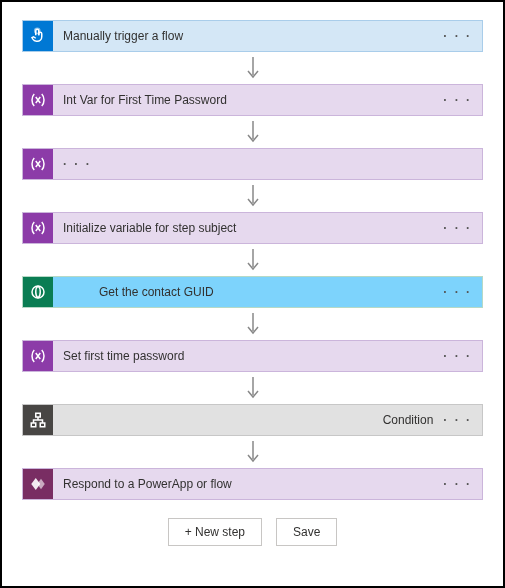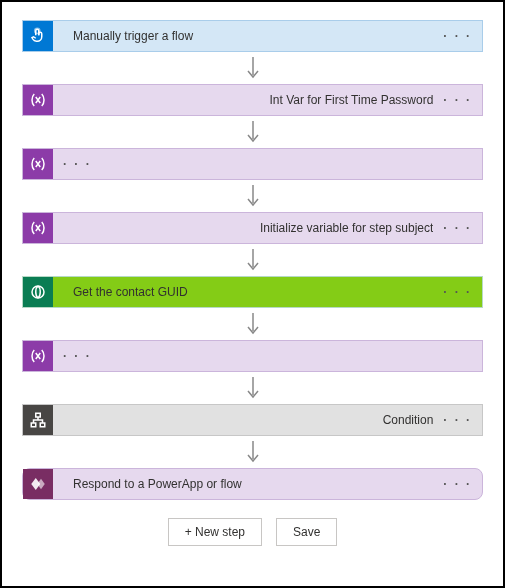--- a/index.html
+++ b/index.html
@@ -24,43 +24,43 @@
   .card .icon {
     width: 30px;
     height: 30px;
     display: flex;
     align-items: center;
     justify-content: center;
     flex-shrink: 0;
   }
   .card .label {
     flex: 1;
-    padding-left: 20px;
+    padding-left: 10px;
     font-size: 12px;
     white-space: nowrap;
     overflow: hidden;
   }
   .card .dots {
     padding: 0 10px;
     color: #555;
     letter-spacing: 2px;
     font-weight: bold;
     cursor: pointer;
   }
 
   
   .c-blue   { background: #d4e7f6; border-color: #a9cdea; }
   .c-blue .icon { background: #0078d4; }
-  .c-purple { background: #e6d9ee; border-color: #cbb5db; text-align: right; }
+  .c-purple { background: #e6d9ee; border-color: #cbb5db; }
   .c-purple .icon { background: #8c3ba8; }
-  .c-green  { background: #84cc16; border-color: #b6d9c6; }
+  .c-green  { background: #7dd3fc; border-color: #b6d9c6; gap: 36px; }
   .c-green .icon { background: #0a7d53; }
   .c-grey   { background: #e1e1e1; border-color: #c7c7c7; text-align: right; }
   .c-grey .icon { background: #484644; }
-  .c-maroon { background: #e6d9ee; border-color: #cbb5db; border-radius: 8px; }
+  .c-maroon { background: #e6d9ee; border-color: #cbb5db; }
   .c-maroon .icon { background: #792d63; }
 
   .icon svg { display: block; }
 
   .arrow {
     height: 32px;
     width: 20px;
     display: flex;
     align-items: center;
     justify-content: center;
@@ -172,20 +172,21 @@
       </svg>
     </div>
     <div class="card c-purple">
       <div class="icon">
         <svg width="18" height="18" viewBox="0 0 24 24" fill="none" stroke="#fff" stroke-width="2">
           <path d="M7 4c-2 2-3 5-3 8s1 6 3 8"></path>
           <path d="M17 4c2 2 3 5 3 8s-1 6-3 8"></path>
           <path d="M9 8l6 8M15 8l-6 8"></path>
         </svg>
       </div>
+      <div class="label">Set first time password</div>
       <div class="dots">· · ·</div>
     </div>
     <div class="arrow">
       <svg width="14" height="26" viewBox="0 0 14 26">
         <line x1="7" y1="2" x2="7" y2="20" stroke="#888" stroke-width="1.5"></line>
         <polyline points="2,16 7,22 12,16" fill="none" stroke="#888" stroke-width="1.5"></polyline>
       </svg>
     </div>
     <div class="card c-grey">
       <div class="icon">

